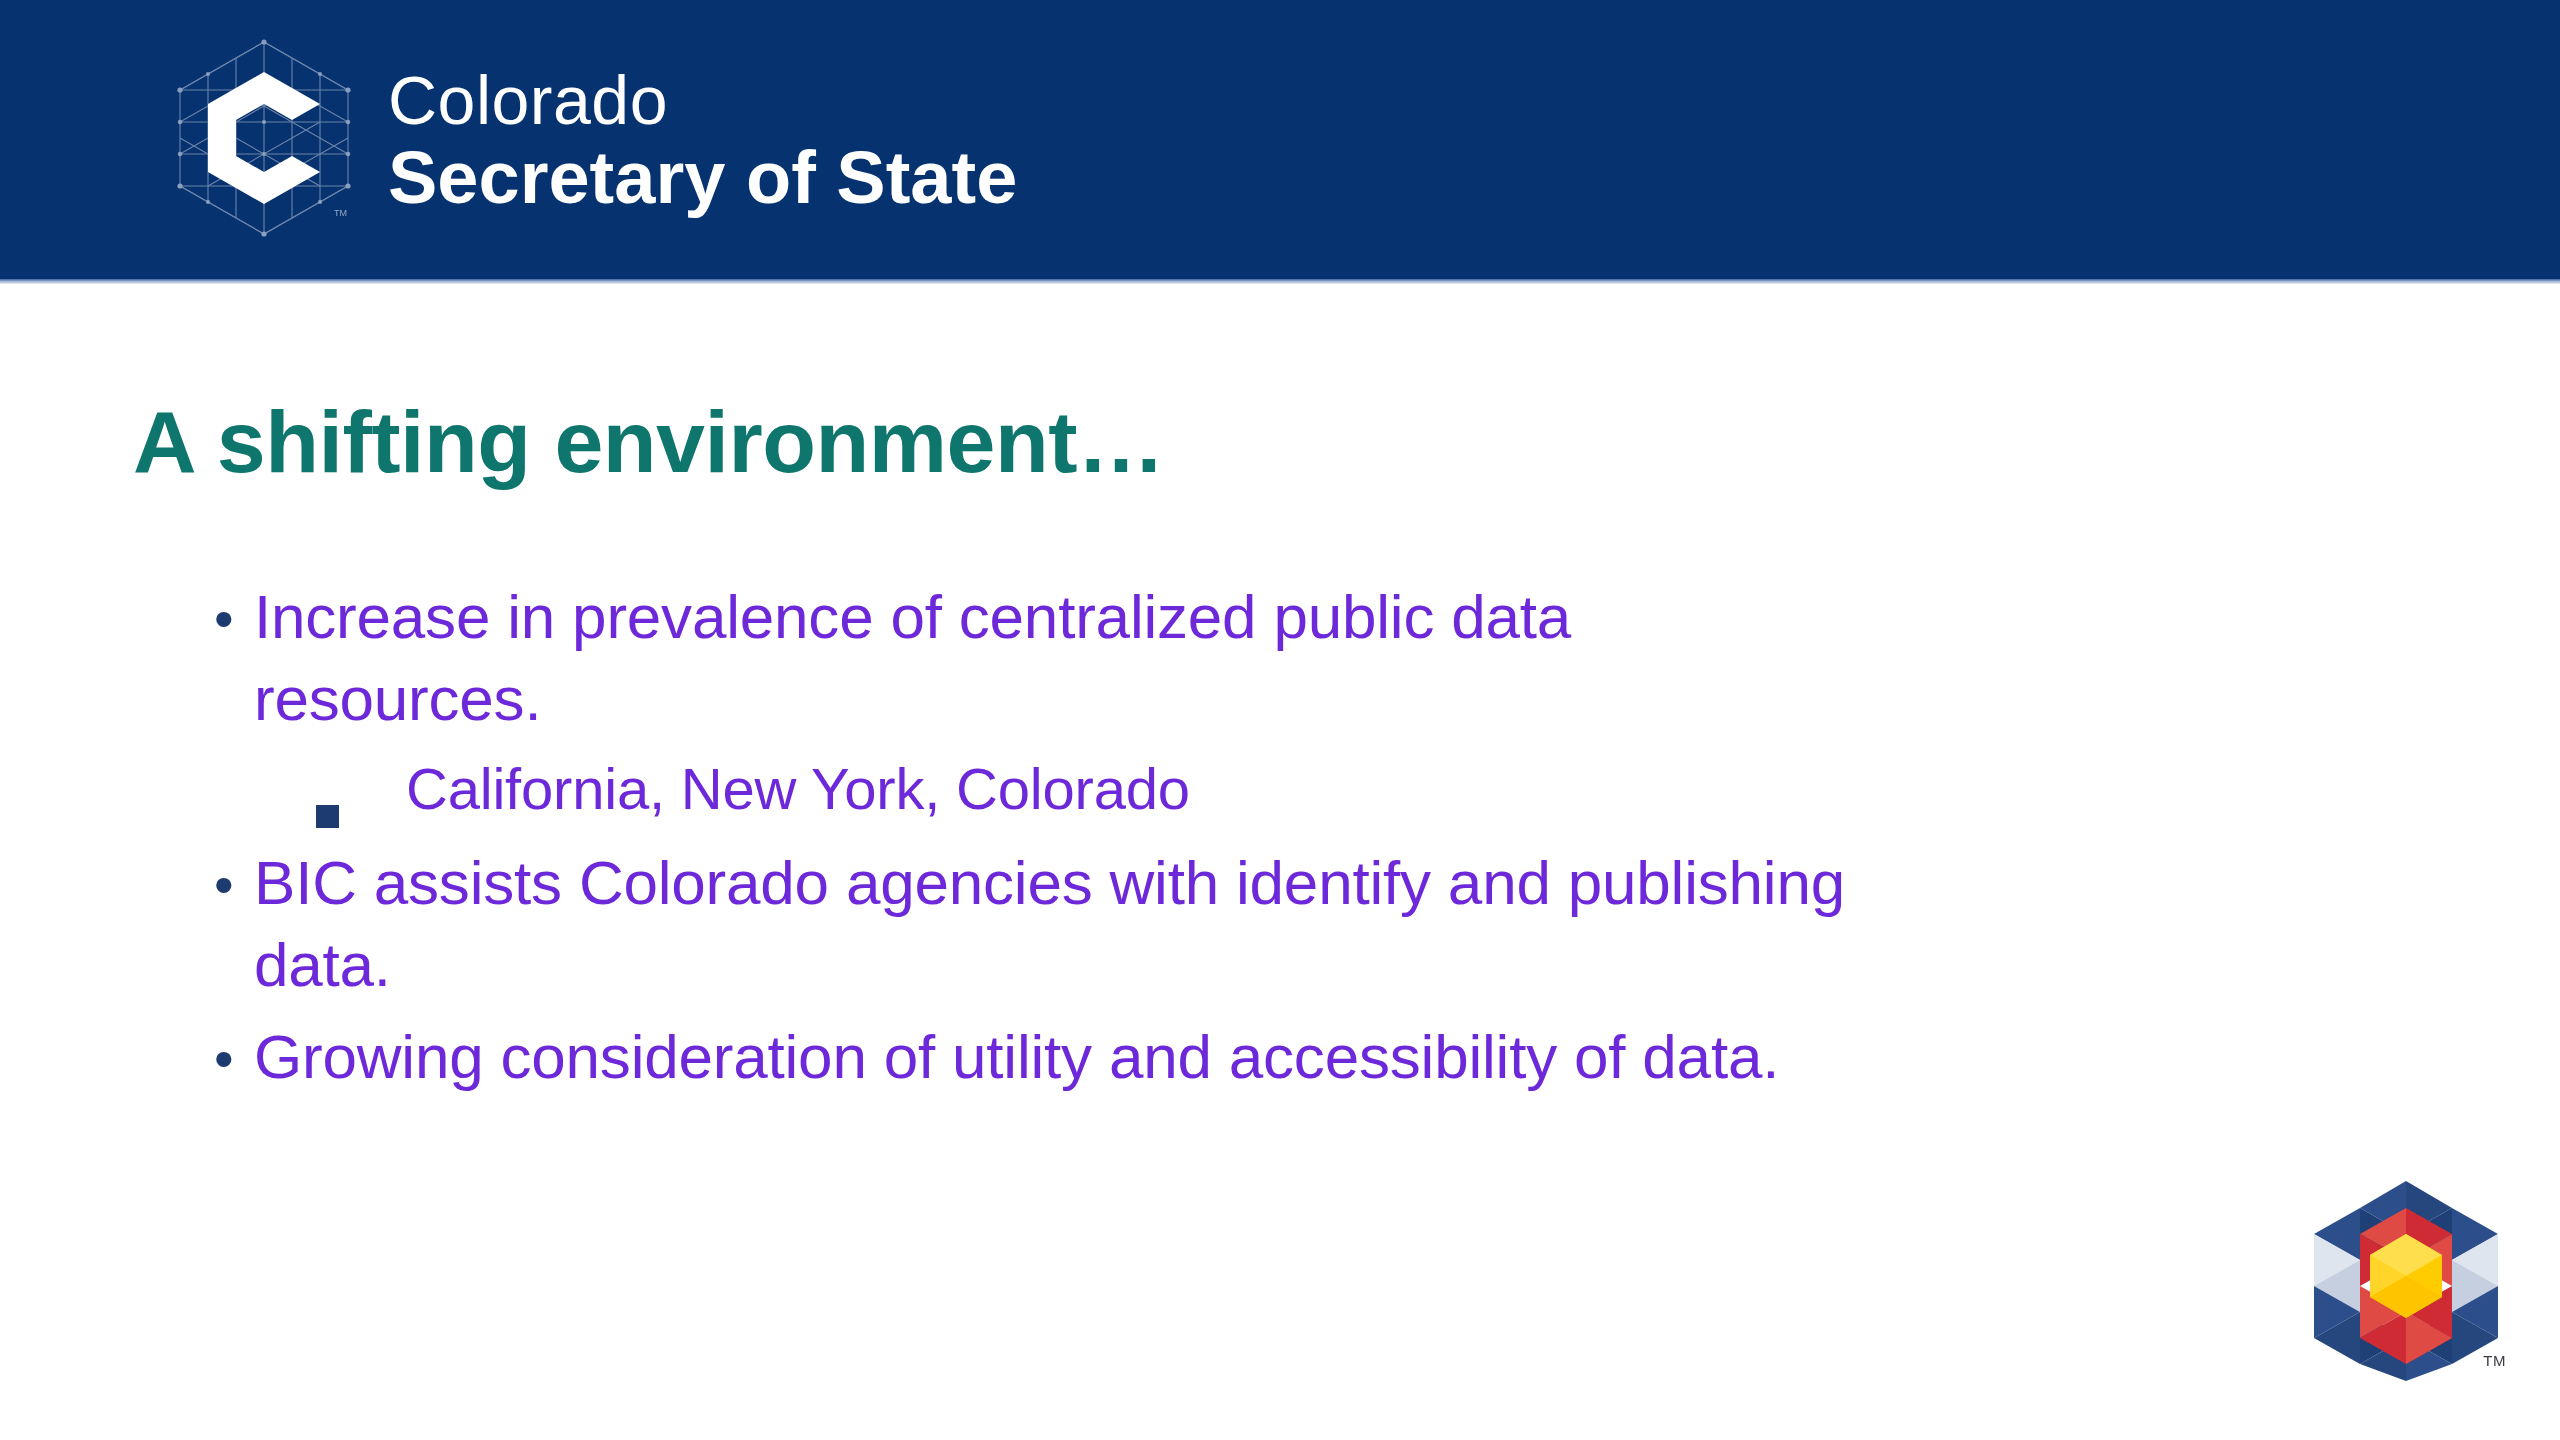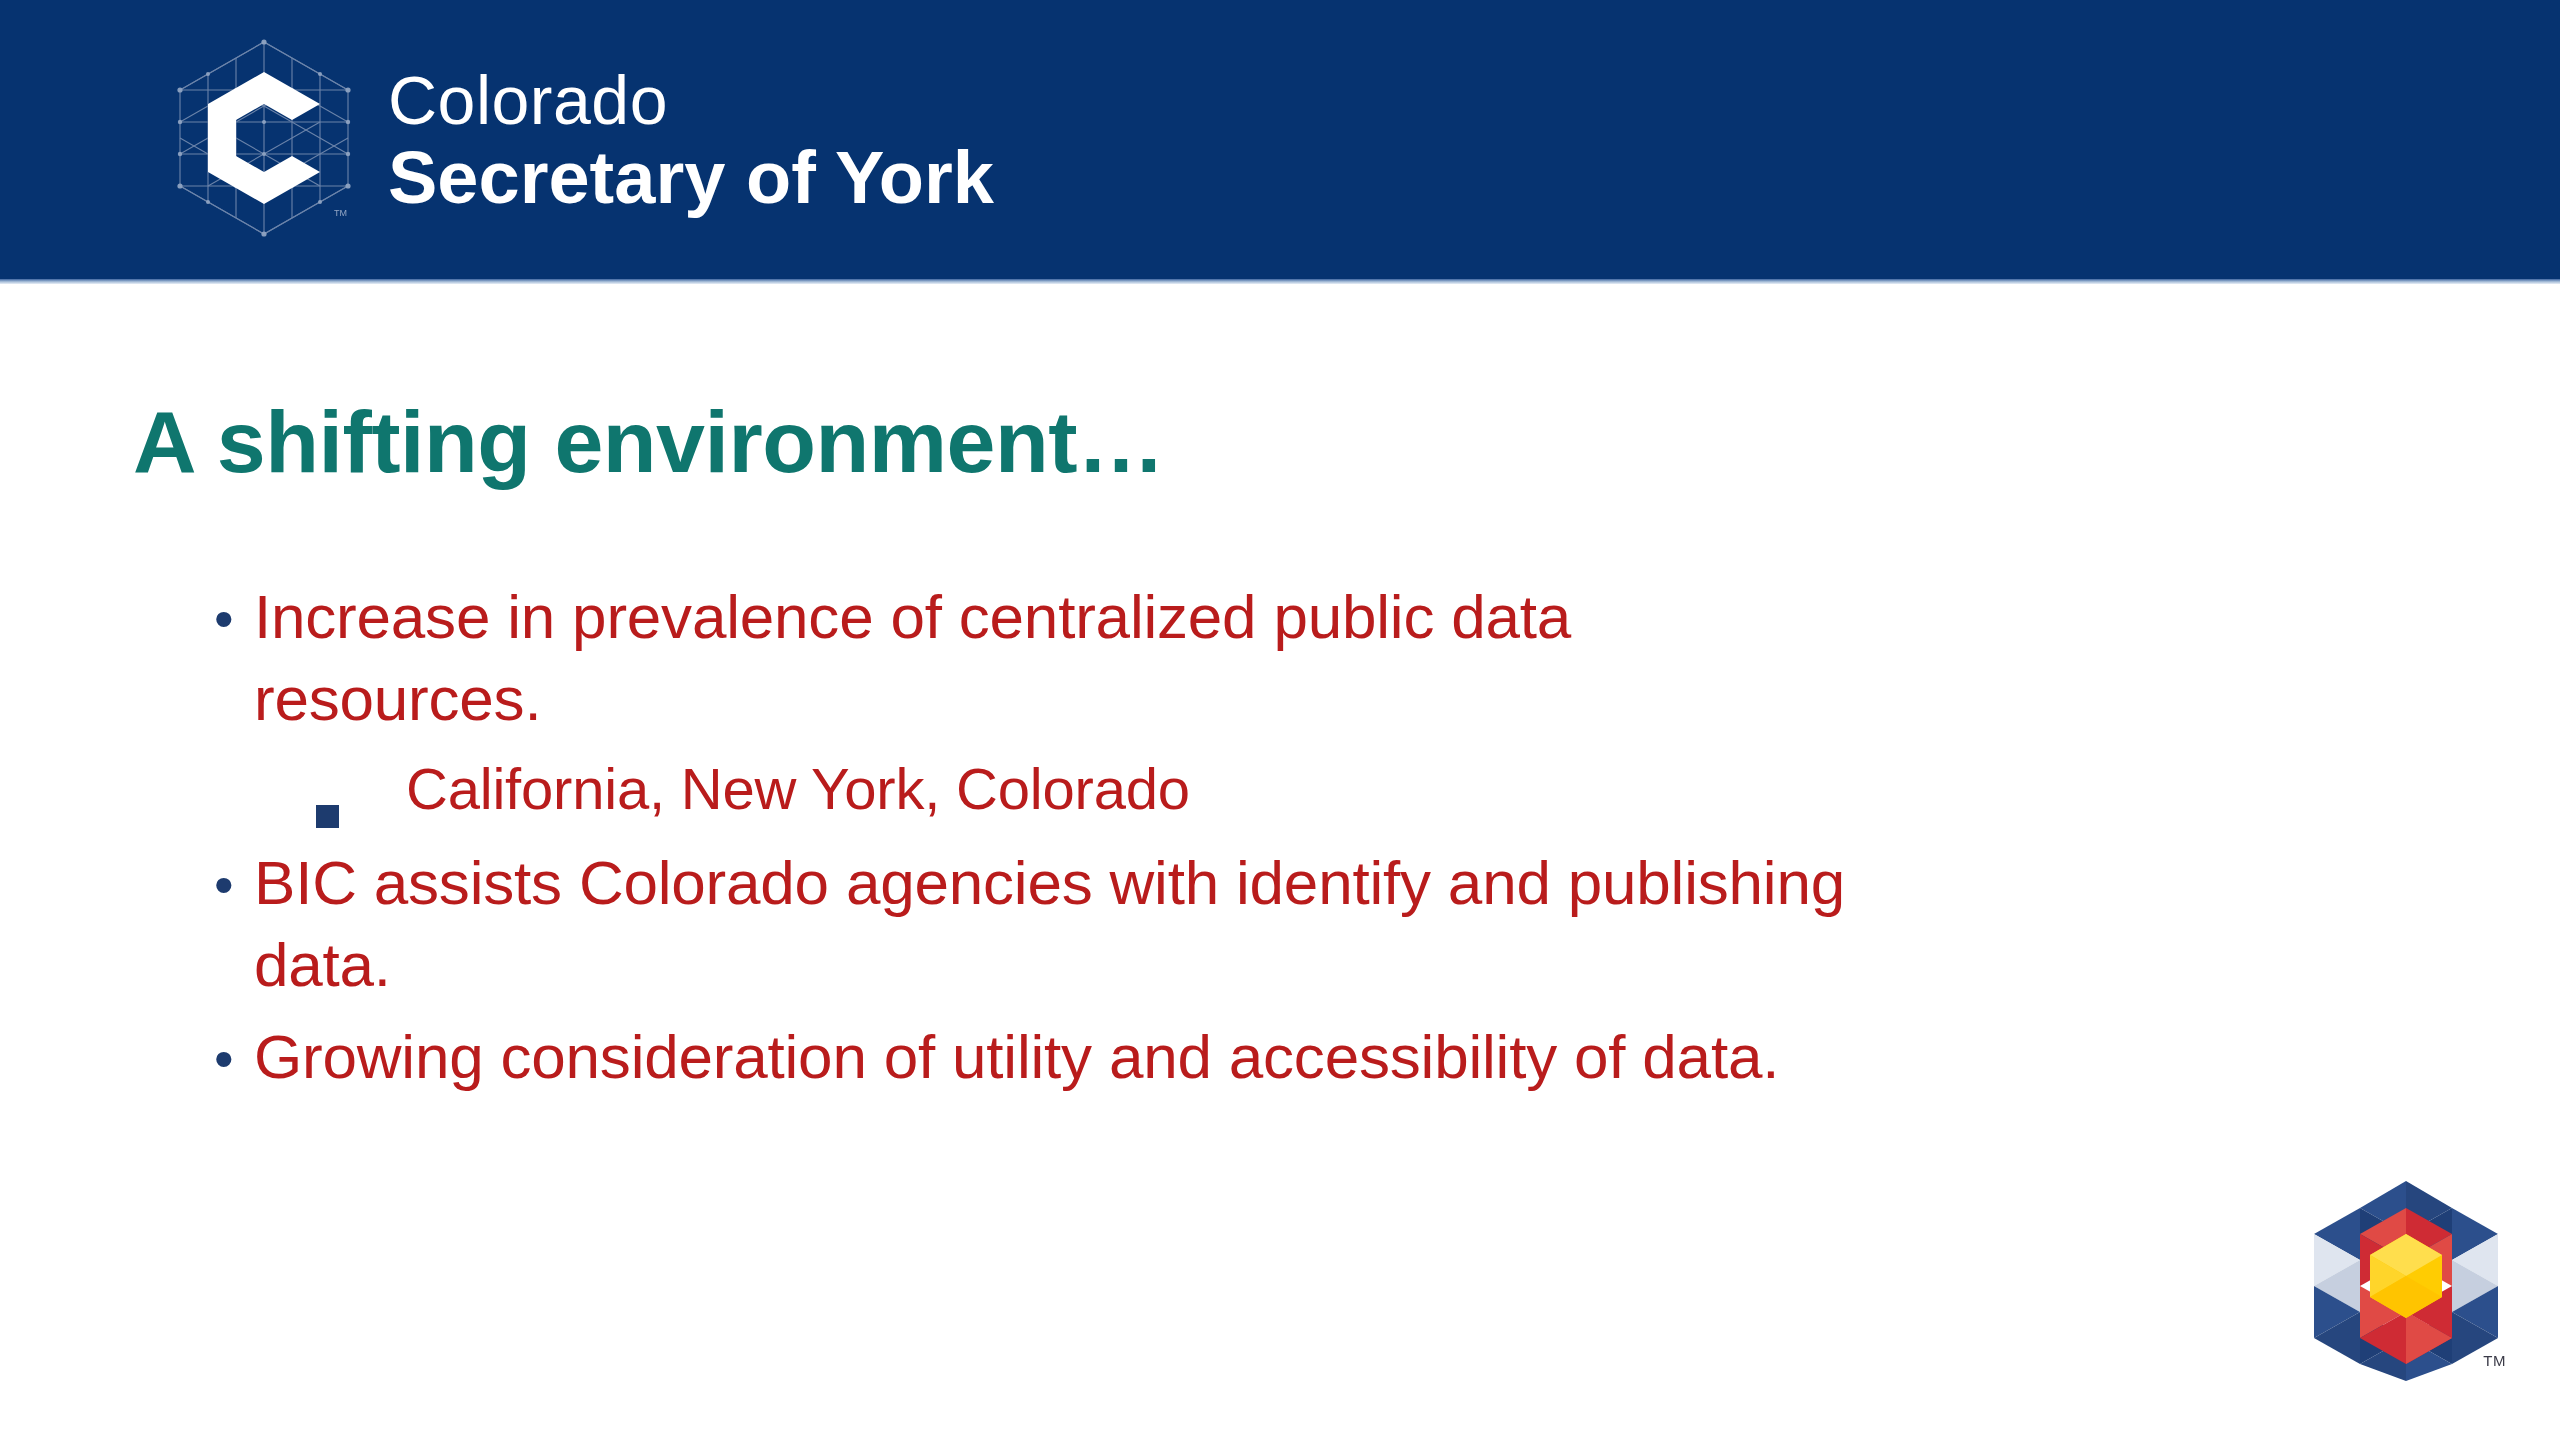--- a/index.html
+++ b/index.html
@@ -123,21 +123,21 @@
     padding-left: 0px;
   }
   .marker-square i {
     display: block;
     width: 23px;
     height: 23px;
     background: #1d3b6e;
   }
 
   .bullet-text {
-    color: #b91c1c;
+    color: #6d28d9;
     font-size: 62px;
     line-height: 82px;
     font-weight: 400;
     letter-spacing: -0.2px;
     max-width: 1620px;
   }
   .bullet-text.sub {
     font-size: 58px;
     line-height: 78px;
   }
@@ -222,21 +222,21 @@
           <circle cx="96" cy="116" r="2"></circle>
       </g>
 
       <path fill="#ffffff" d="M 96,34 L 152,66 L 124,82 L 96,66 L 68,82 L 68,118 L 96,134 L 124,118 L 152,134 L 96,166 L 40,134 L 40,66 Z"></path>
       <text x="166" y="178" font-family="Liberation Sans, sans-serif" font-size="9" fill="#93a6c4">TM</text>
     </svg>
   </div>
 
   <div class="brand-words">
     <div class="brand-line-1">Colorado</div>
-    <div class="brand-line-2">Secretary of York</div>
+    <div class="brand-line-2">Secretary of State</div>
   </div>
 </div>
 
 <div class="slide-title">A shifting environment…</div>
 
 <div class="content-list">
 
   <div class="bullet-row level-1">
     <div class="marker-dot">•</div>
     <div class="bullet-text">Increase in prevalence of centralized public data resources.</div>

